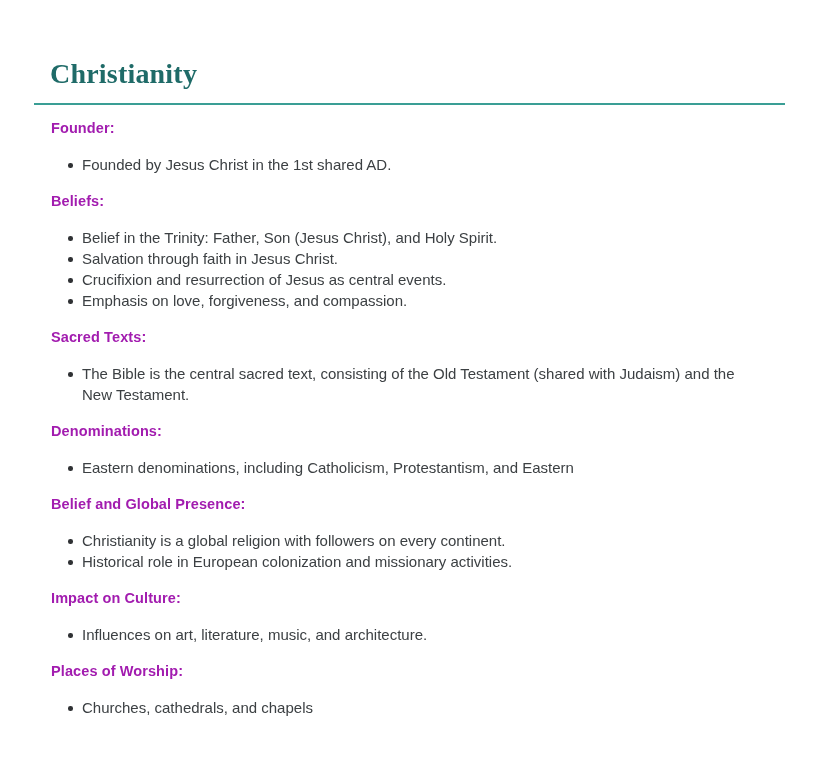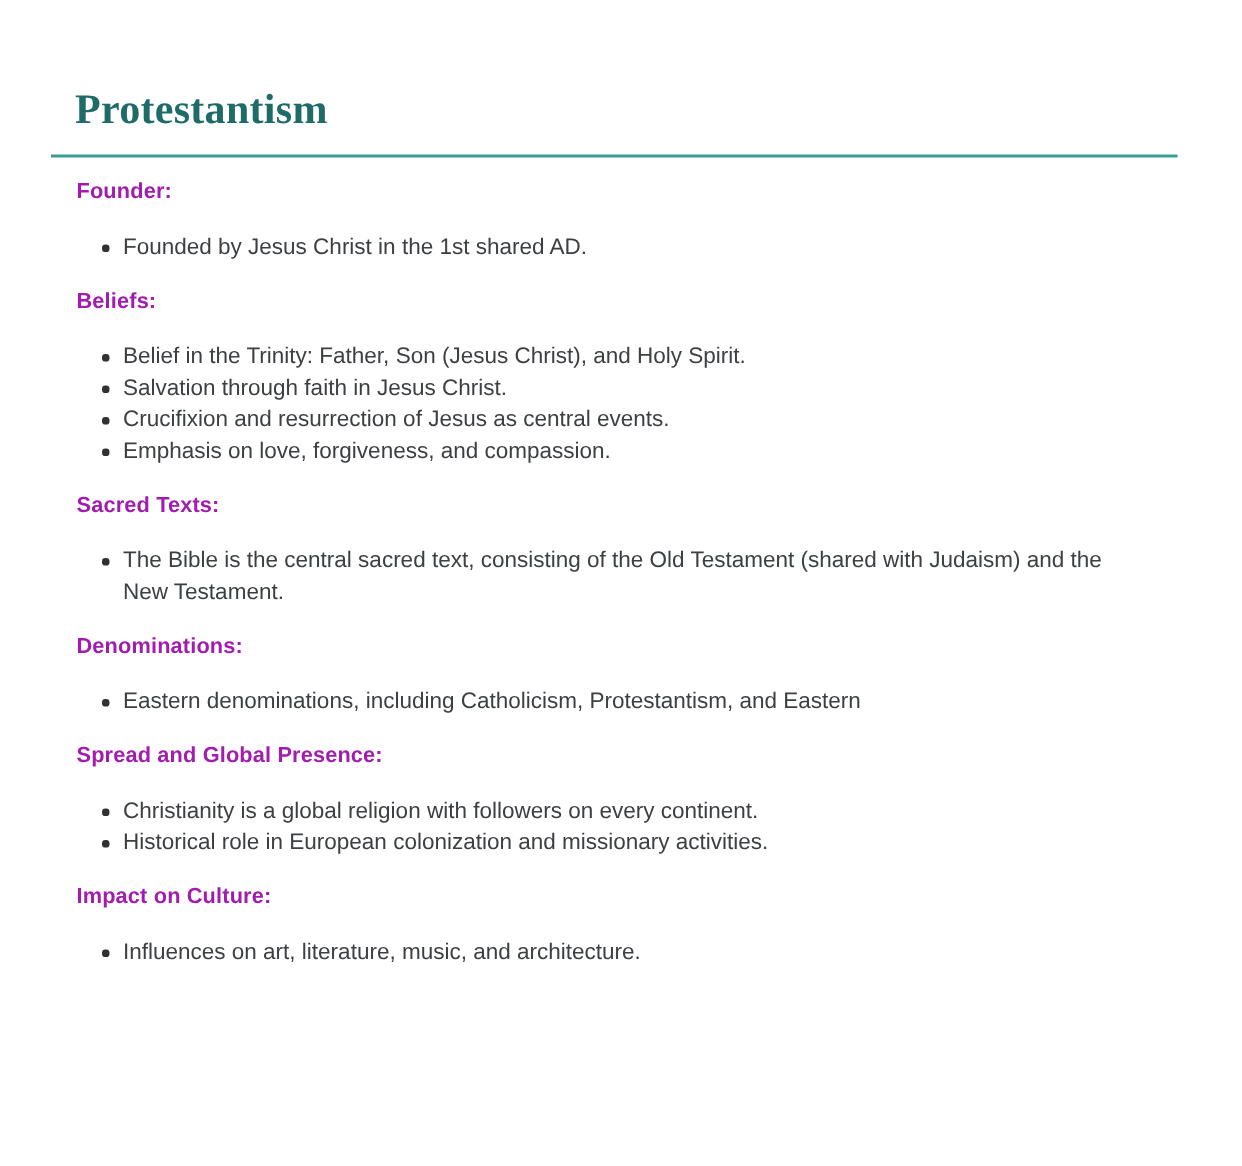--- a/index.html
+++ b/index.html
@@ -84,21 +84,21 @@
   
   .block { margin: 0; }
   .gap-heading-to-list { height: 16px; }
   .gap-list-to-heading { height: 16px; }
 </style>
 </head>
 <body>
 
 <div class="page">
 
-  <h1 class="doc-title">Protestantism</h1>
+  <h1 class="doc-title">Christianity</h1>
 
   <hr class="title-rule">
 
   <div class="content">
 
     <div class="block">
       <div class="section-heading">Founder:</div>
       <div class="gap-heading-to-list"></div>
       <ul class="bullets">
         <li>Founded by Jesus Christ in the 1st shared AD.</li>
@@ -130,33 +130,40 @@
     <div class="block">
       <div class="section-heading">Denominations:</div>
       <div class="gap-heading-to-list"></div>
       <ul class="bullets">
         <li>Eastern denominations, including Catholicism, Protestantism, and Eastern</li>
       </ul>
       <div class="gap-list-to-heading"></div>
     </div>
 
     <div class="block">
-      <div class="section-heading">Spread and Global Presence:</div>
+      <div class="section-heading">Belief and Global Presence:</div>
       <div class="gap-heading-to-list"></div>
       <ul class="bullets">
         <li>Christianity is a global religion with followers on every continent.</li>
         <li>Historical role in European colonization and missionary activities.</li>
       </ul>
       <div class="gap-list-to-heading"></div>
     </div>
 
     <div class="block">
       <div class="section-heading">Impact on Culture:</div>
       <div class="gap-heading-to-list"></div>
       <ul class="bullets">
         <li>Influences on art, literature, music, and architecture.</li>
       </ul>
       <div class="gap-list-to-heading"></div>
     </div>
 
+    <div class="block">
+      <div class="section-heading">Places of Worship:</div>
+      <div class="gap-heading-to-list"></div>
+      <ul class="bullets">
+        <li>Churches, cathedrals, and chapels</li>
+      </ul>
+    </div>
   </div>
 
 </div>
 
 </body></html>

